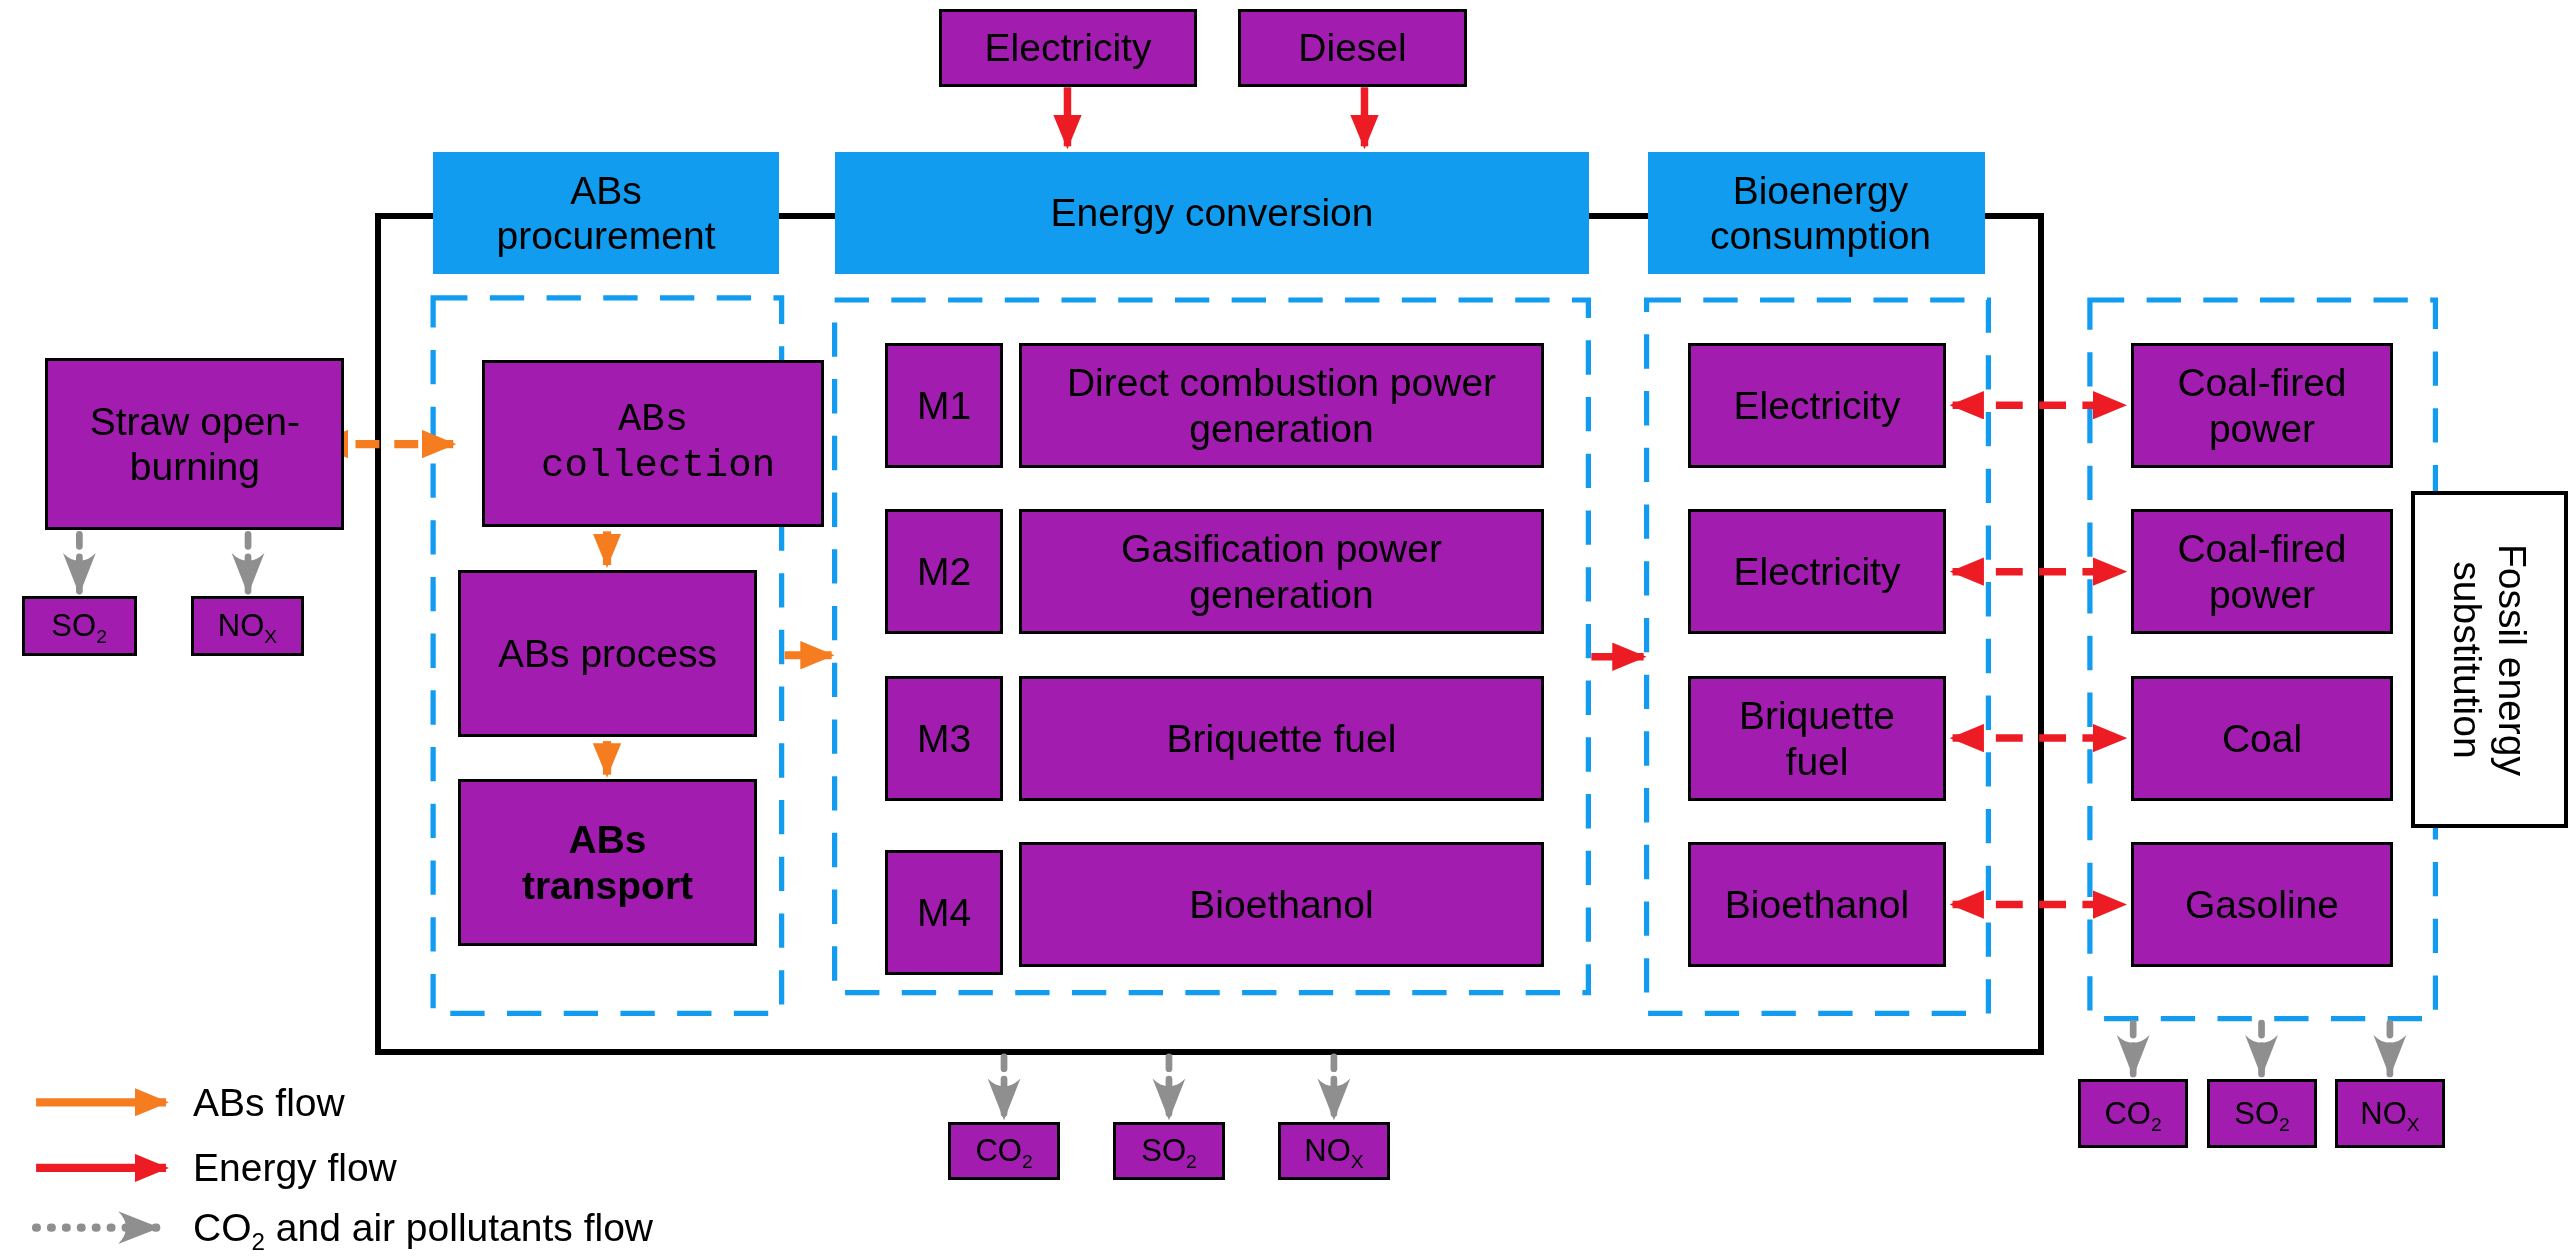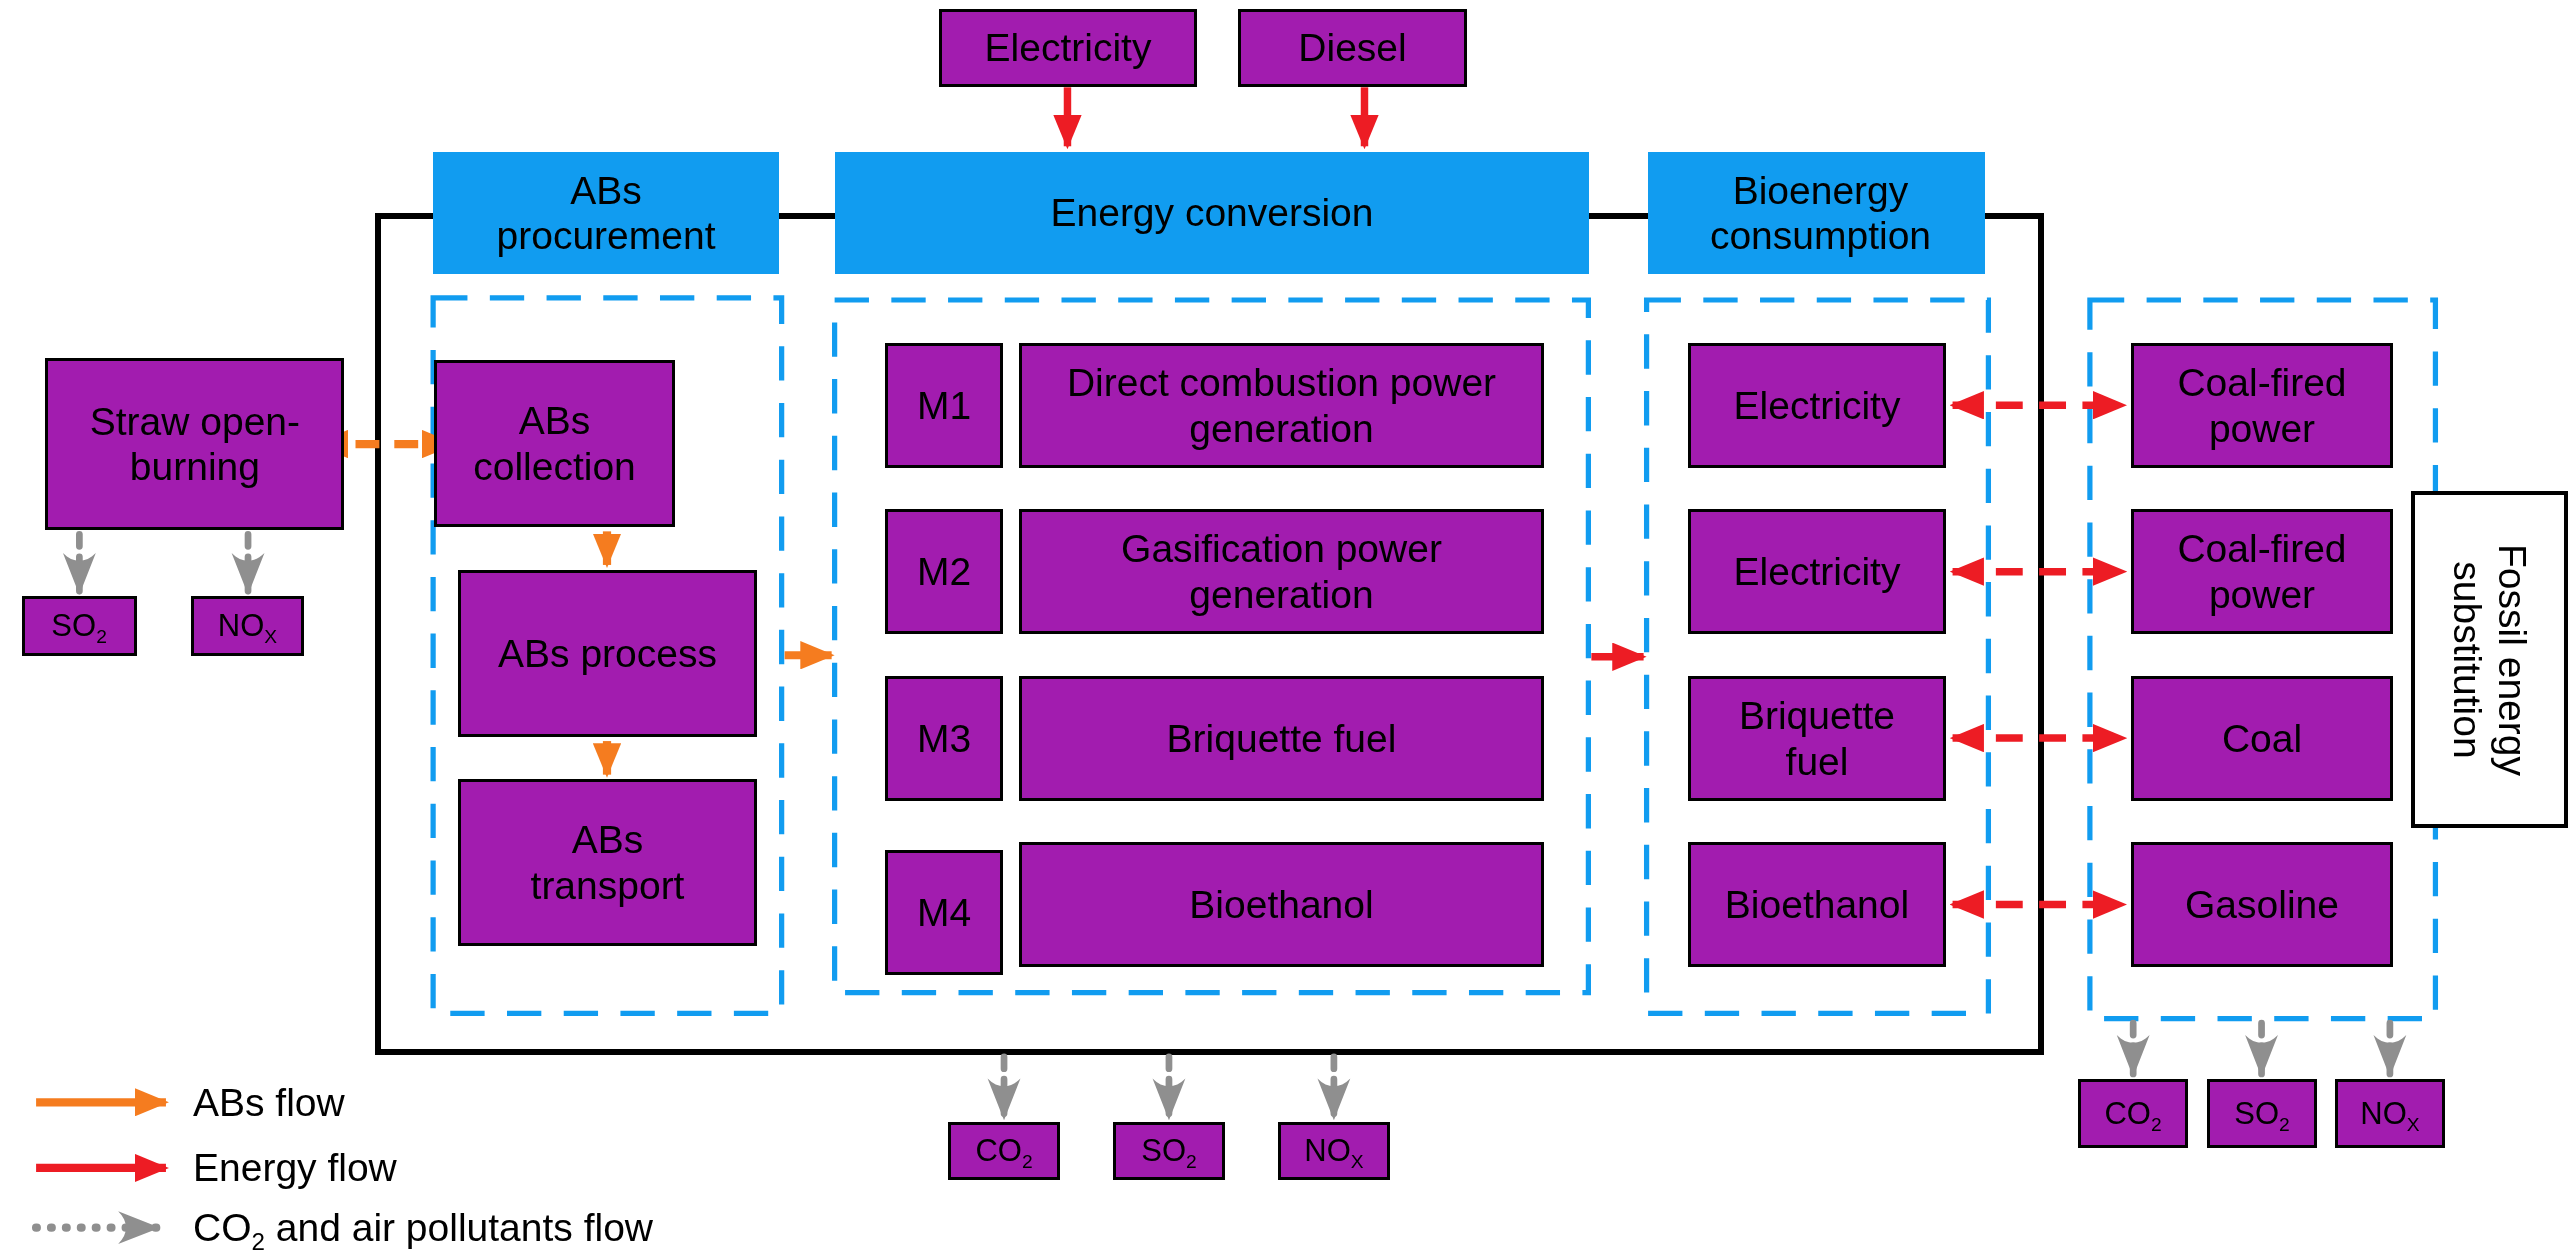--- a/index.html
+++ b/index.html
@@ -114,27 +114,27 @@
   <div class="abs nbox" style="left:13.4px;top:358px;width:299px;height:172px;margin-left:32px;">
     <span class="inner w330">Straw open-burning</span>
   </div>
   <div class="abs nbox small" style="left:21.6px;top:596px;width:115px;height:60px;">
     <span class="inner"><span>SO</span><sub>2</sub></span>
   </div>
   <div class="abs nbox small" style="left:191px;top:596px;width:113px;height:60px;">
     <span class="inner"><span>NO</span><sub>X</sub></span>
   </div>
 
-  <div class="abs nbox" style="left:434px;top:360px;width:241px;height:167px;">
+  <div class="abs nbox" style="left:482px;top:360px;width:342px;height:167px;font-family:Liberation Mono, monospace;">
     <span class="inner w300">ABs collection</span>
   </div>
   <div class="abs nbox" style="left:458px;top:570px;width:299px;height:167px;">
     <span class="inner w300">ABs process</span>
   </div>
-  <div class="abs nbox" style="left:458px;top:779px;width:299px;height:167px;">
+  <div class="abs nbox" style="left:458px;top:779px;width:299px;height:167px;font-weight:bold;">
     <span class="inner w300">ABs transport</span>
   </div>
 
   <div class="abs nbox" style="left:885px;top:343px;width:118px;height:125px;">
     <span class="inner">M1</span>
   </div>
   <div class="abs nbox" style="left:1019px;top:343px;width:525px;height:125px;">
     <span class="inner w660">Direct combustion power generation</span>
   </div>
   <div class="abs nbox" style="left:885px;top:509px;width:118px;height:125px;">

